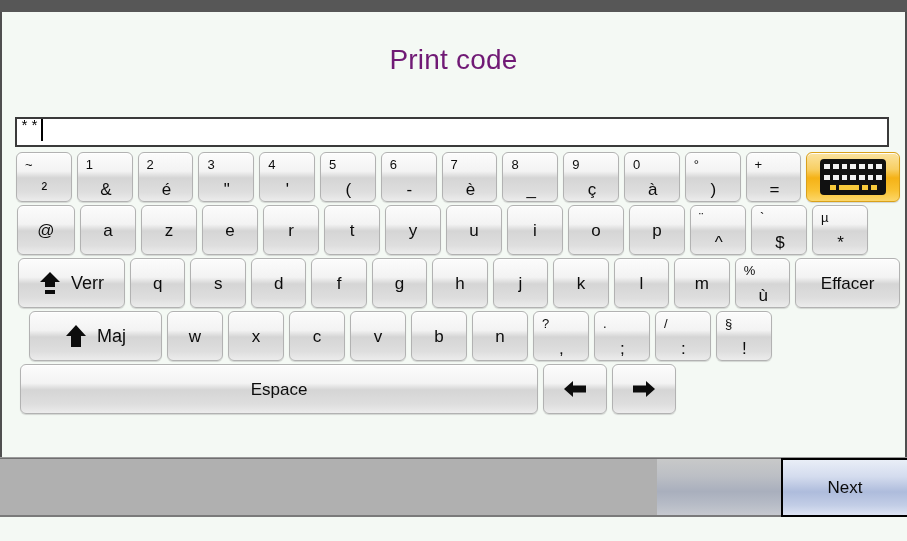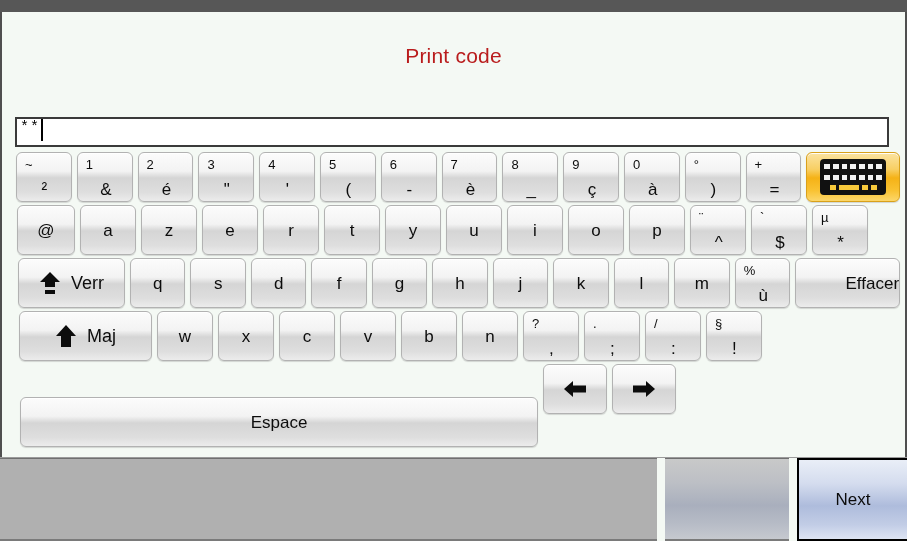--- a/index.html
+++ b/index.html
@@ -37,22 +37,22 @@
     background: #f4f9f4;
     border-left: 2px solid #4f4f4f;
     border-right: 2px solid #4f4f4f;
     box-sizing: border-box;
   }
   .page-title {
     position: absolute;
     left: 0; top: 32px;
     width: 903px;
     text-align: center;
-    font-size: 21px;
-    color: #b91c1c;
+    font-size: 28px;
+    color: #701a75;
     letter-spacing: 0.2px;
   }
   
   .input-field {
     position: absolute;
     left: 13px;
     top: 105px;
     width: 874px;
     height: 30px;
     background: #ffffff;
@@ -87,21 +87,21 @@
     width: 903px;
   }
   .kb-row {
     display: flex;
     align-items: flex-start;
     margin-bottom: 3px;
   }
   .kb-row.r1 { padding-left: 14px; }
   .kb-row.r2 { padding-left: 15px; }
   .kb-row.r3 { padding-left: 16px; }
-  .kb-row.r4 { padding-left: 17px; }
+  .kb-row.r4 { padding-left: 27px; }
   .kb-row.r5 { padding-left: 18px; }
 
   .key {
     position: relative;
     height: 50px;
     margin-right: 5px;
     border: 1px solid #b2b2b2;
     border-radius: 6px;
     box-sizing: border-box;
     background: linear-gradient(to bottom,
@@ -141,24 +141,24 @@
   .key.mod {
     justify-content: center;
   }
   .key.mod .main { font-size: 18px; }
 
   
   .w-std   { width: 56px; }
   .w-at    { width: 58px; }
   .w-verr  { width: 108px; }
   .w-maj   { width: 133px; }
-  .w-eff   { width: 106px; justify-content: flex-end; }
+  .w-eff   { width: 106px; }
   .w-ret   { width: 128px; }
   .w-dom   { width: 108px; }
-  .w-space { width: 518px; margin-top: 33px; }
+  .w-space { width: 518px; }
   .w-arrow { width: 64px; }
   .w-kbico { width: 94px; }
 
   
   .key.kbswitch {
     background: linear-gradient(to bottom,
                 #fbe3a0 0%,
                 #f8cf63 34%,
                 #f5b216 52%,
                 #f9c232 78%,
@@ -193,26 +193,25 @@
     background: #f7c93b;
   }
   svg.glyph { display: block; }
 
   
   .bottombar {
     position: absolute;
     left: 0;
     top: 457px;
     width: 907px;
-    height: 84px;
+    height: 60px;
     box-sizing: border-box;
     display: flex;
     align-items: stretch;
     border-top: 1px solid #9a9a9a;
-    gap: 8px;
   }
   .bb-left {
     flex: 0 0 657px;
     background: #b0b0b0;
     border-top: 1px solid #6f6f6f;
     border-bottom: 2px solid #7a7a7a;
     box-sizing: border-box;
   }
   .bb-mid {
     flex: 0 0 124px;

